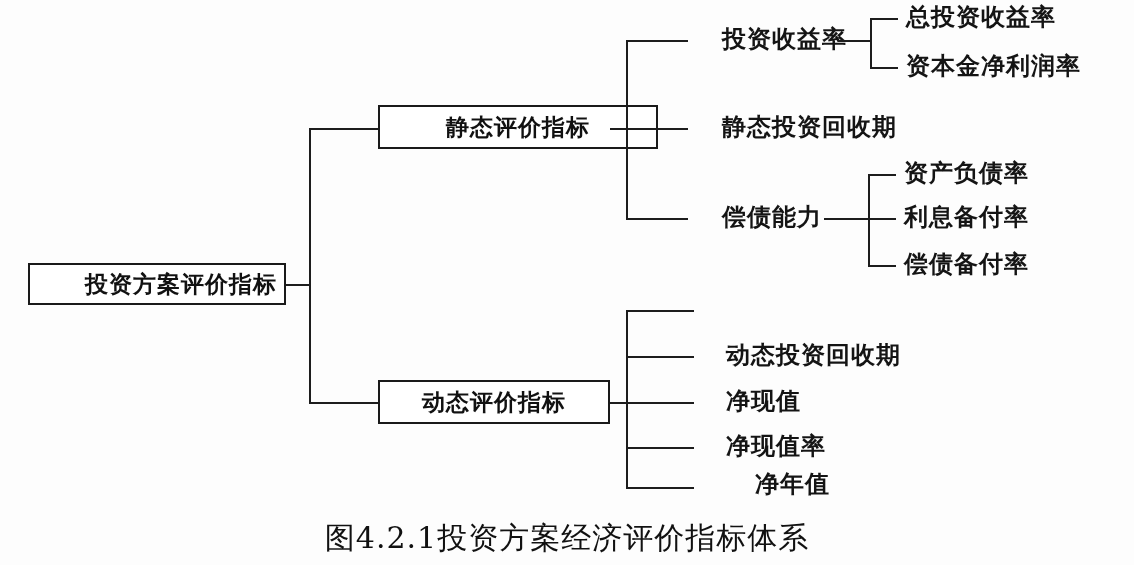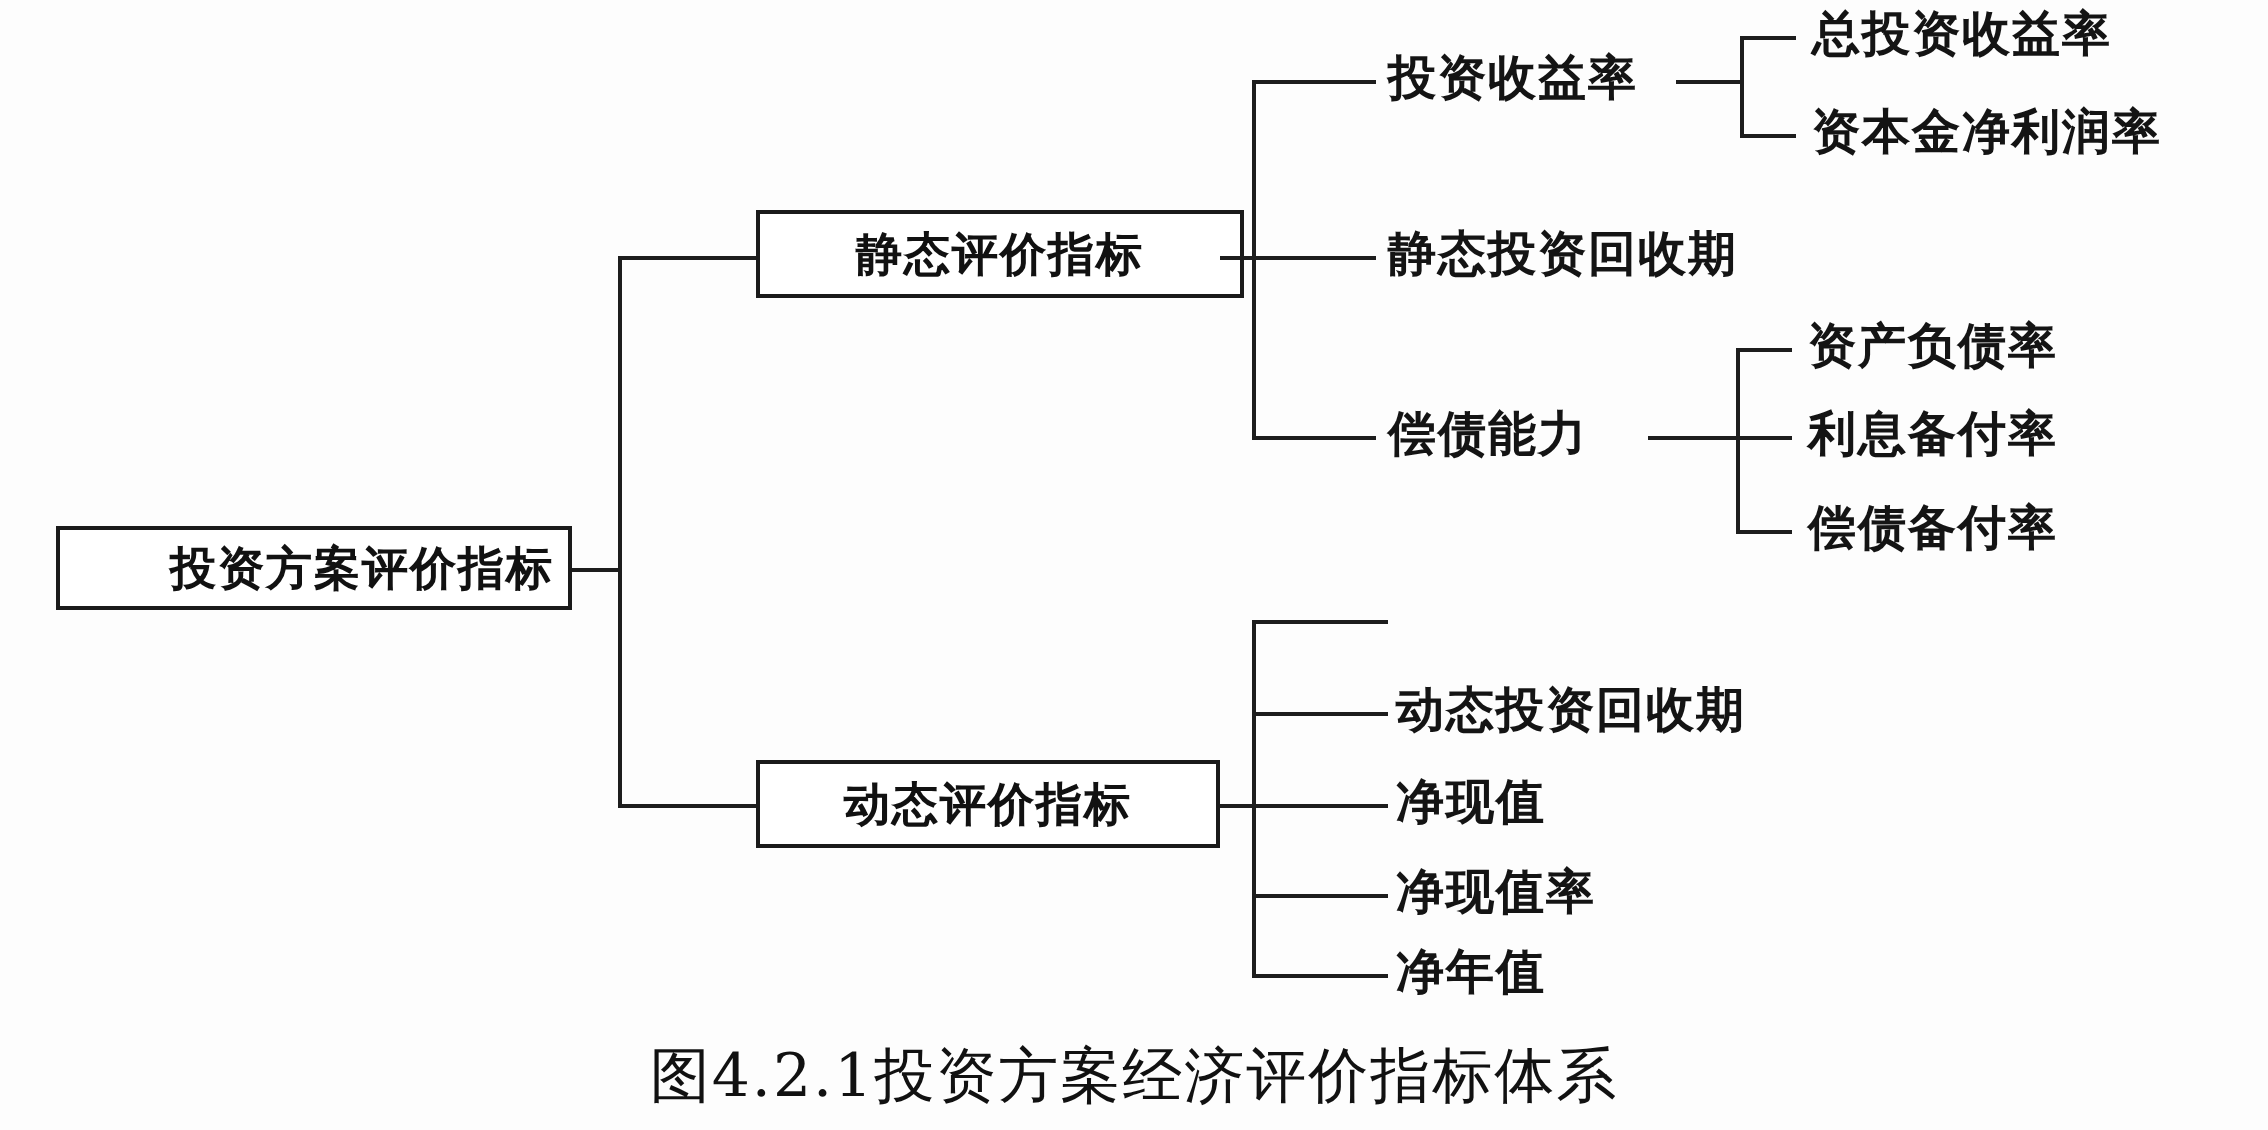--- a/index.html
+++ b/index.html
@@ -33,41 +33,41 @@
     left: 28px;
     top: 263px;
     width: 258px;
     height: 42px;
     font-size: 23px;
     padding-left: 48px;
   }
   #static-node {
     left: 378px;
     top: 105px;
-    width: 244px;
+    width: 280px;
     height: 44px;
     font-size: 23px;
   }
   #dynamic-node {
     left: 378px;
     top: 380px;
     width: 232px;
     height: 44px;
     font-size: 23px;
   }
   
   .leaf {
     position: absolute;
     white-space: nowrap;
     font-weight: 700;
     color: #141414;
     letter-spacing: 1px;
     line-height: 1;
   }
-  .leaf.lvl2 { font-size: 24px; }
+  .leaf.lvl2 { font-size: 24px; margin-left: 28px; }
   .leaf.lvl3 { font-size: 24px; }
   
   .hline {
     position: absolute;
     height: 0;
     border-top: 2px solid #1d1d1d;
   }
   .vline {
     position: absolute;
     width: 0;
@@ -149,17 +149,17 @@
   <div class="hline" style="left:626px; top:356px; width:68px;"></div>
   <div class="leaf lvl2" style="left:698px; top:343px;">动态投资回收期</div>
 
   <div class="hline" style="left:626px; top:402px; width:68px;"></div>
   <div class="leaf lvl2" style="left:698px; top:389px;">净现值</div>
 
   <div class="hline" style="left:626px; top:447px; width:68px;"></div>
   <div class="leaf lvl2" style="left:698px; top:434px;">净现值率</div>
 
   <div class="hline" style="left:626px; top:487px; width:68px;"></div>
-  <div class="leaf lvl2" style="left:698px; top:474px;">净年值</div>
+  <div class="leaf lvl2" style="left:727px; top:474px;font-family:Liberation Mono, monospace;">净年值</div>
 
   <div id="caption">图4.2.1投资方案经济评价指标体系</div>
 
 </div>
 
 </body></html>

